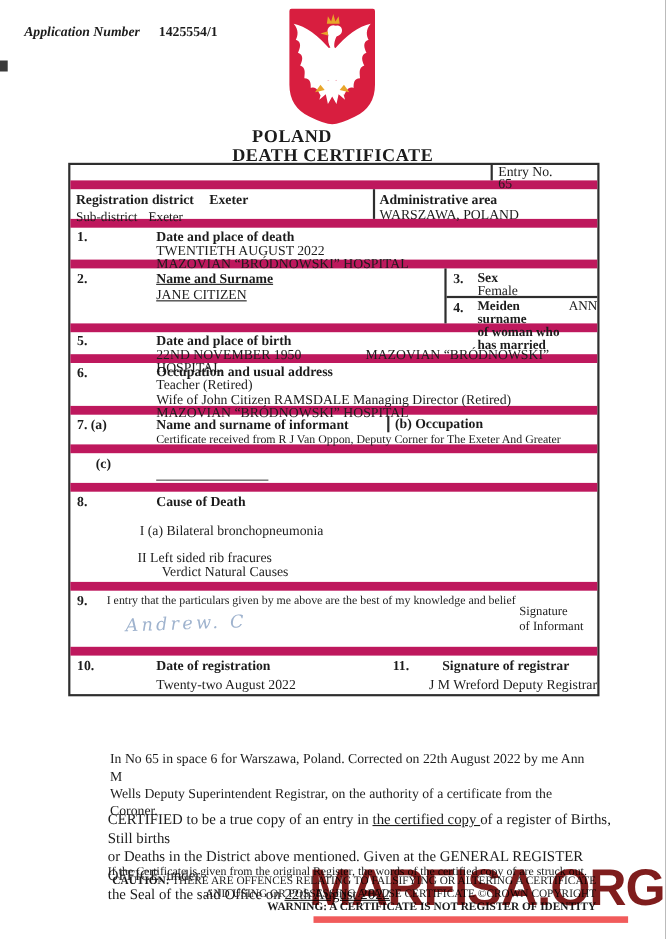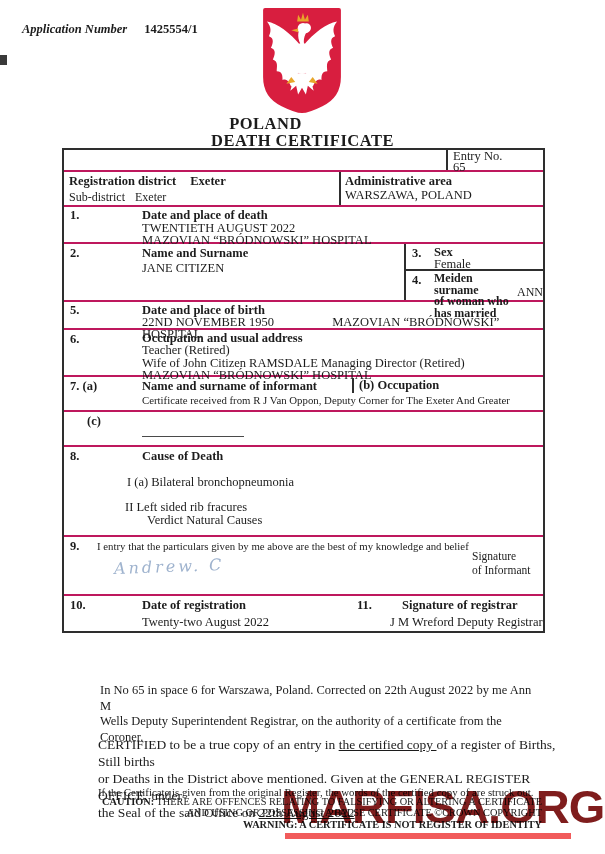--- a/index.html
+++ b/index.html
@@ -12,21 +12,21 @@
   #app-number{left:22px;top:22px;font-size:12.5px;}
   #app-number .lbl{font-style:italic;font-weight:600;}
   #app-number .val{margin-left:14px;font-weight:600;}
   #emblem{left:258px;top:7px;width:88px;height:107px;}
   #country{left:0;top:114px;width:531px;text-align:center;font-size:16.5px;font-weight:bold;letter-spacing:.5px;}
   #doc-title{left:0;top:131px;width:605px;text-align:center;font-size:16.5px;font-weight:bold;letter-spacing:.5px;}
   #scan-artifact{left:0;top:55px;width:7px;height:10px;background:#3a3a3a;}
 
   
   #cert-table{left:62px;top:148px;width:483px;height:485px;border:2px solid #2e2e2e;box-sizing:border-box;font-size:12.5px;}
-  .row{position:relative;border-bottom:2px solid #be185d;box-sizing:border-box;}
+  .row{position:relative;border-bottom:8px solid #be185d;box-sizing:border-box;}
   .row:last-child{border-bottom:none;}
   .num{position:absolute;left:6px;top:2px;font-weight:bold;}
   .content{position:absolute;left:78px;top:2px;right:4px;}
   .lab{font-weight:bold;}
   .vline{position:absolute;top:0;bottom:0;border-left:2px solid #2e2e2e;}
 
   #rowA{height:22px;}
   #entry-cell{position:absolute;right:0;top:0;bottom:0;width:97px;border-left:2px solid #2e2e2e;box-sizing:border-box;padding:1px 5px;line-height:11px;}
   #rowB{height:35px;}
   #regdist{position:absolute;left:5px;top:2px;}
@@ -37,21 +37,21 @@
   #row1{height:37px;line-height:12.5px;}
   #row1 .content div{margin-bottom:0.5px;line-height:12px;}
 
   #row2{height:58px;}
   #sexcol{position:absolute;left:340px;top:0;bottom:0;right:0;border-left:2px solid #2e2e2e;box-sizing:border-box;}
   #sexrow{position:relative;height:27px;border-bottom:2px solid #2e2e2e;box-sizing:border-box;}
   #maidenrow{position:relative;height:29px;display:flex;}
   .subnum{position:absolute;left:6px;top:2px;font-weight:bold;}
   .subcontent{position:absolute;left:28px;top:2px;line-height:12px;}
   #maiden-label{margin-left:28px;margin-top:2px;line-height:11.5px;font-weight:bold;font-size:12px;}
-  #maiden-value{margin-left:8px;margin-top:14px;font-size:12px;}
+  #maiden-value{margin-left:8px;font-size:12px;}
 
   #row5{height:28px;line-height:12px;}
   #row6{height:47px;}
   #row6 .content div{line-height:12.3px;}
 
   #row7ab{height:35px;}
   #occ-b{position:absolute;left:288px;top:1px;border-left:2px solid #2e2e2e;padding-left:5px;height:15px;font-weight:bold;}
   #row7ab .small-line{font-size:10.8px;line-height:13px;}
   #row7c{height:35px;}
   #c-num{position:absolute;left:23px;top:2px;font-weight:bold;}
@@ -147,21 +147,21 @@
       <span class="num">1.</span>
       <div class="content">
         <div class="lab">Date and place of death</div>
         <div>TWENTIETH AUGUST 2022</div>
         <div>MAZOVIAN “BRÓDNOWSKI” HOSPITAL</div>
       </div>
     </div>
 
     <div class="row" id="row2">
       <span class="num">2.</span>
-      <div class="content" style="right:145px;">
+      <div class="content" style="right:145px;text-decoration:underline;">
         <div class="lab">Name and Surname</div>
         <div>JANE CITIZEN</div>
       </div>
       <div id="sexcol">
         <div id="sexrow">
           <span class="subnum">3.</span>
           <div class="subcontent">
             <div class="lab">Sex</div>
             <div>Female</div>
           </div>

